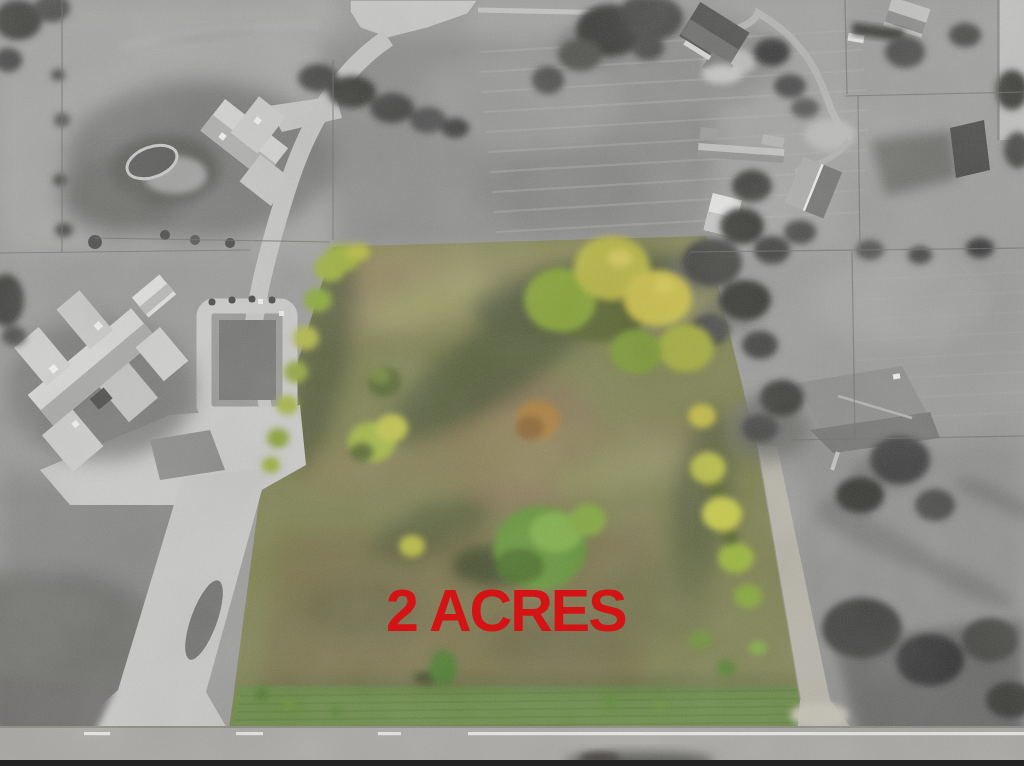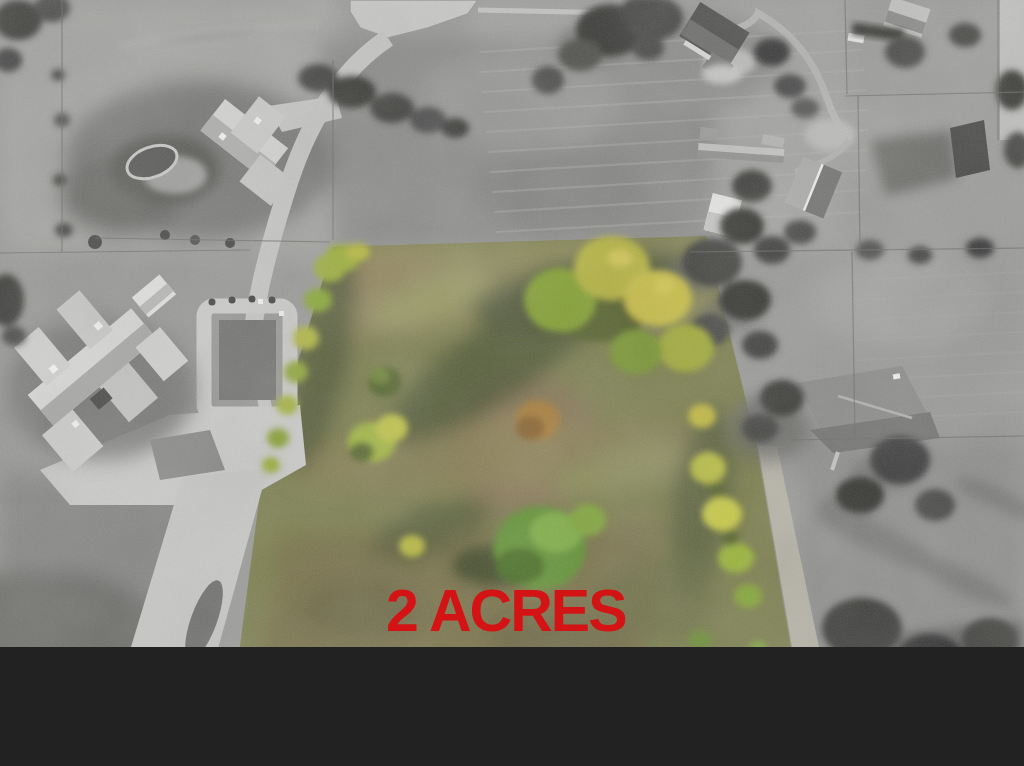--- a/index.html
+++ b/index.html
@@ -1,16 +1,16 @@
 <!DOCTYPE html>
 <html><head>
 <meta charset="utf-8">
 <style>
   html,body{margin:0;padding:0;background:#222;}
-  .scene{position:relative;width:1024px;height:647px;overflow:hidden;
+  .scene{position:relative;width:1024px;height:760px;overflow:hidden;
          font-family:"Liberation Sans", sans-serif;}
   .scene svg{position:absolute;inset:0;display:block;}
   .acreage-label{
     position:absolute;left:386px;top:582px;
     font-weight:bold;font-size:59px;line-height:1;
     letter-spacing:-2px;color:#d41414;white-space:nowrap;
     user-select:none;
   }
 </style>
 </head>

